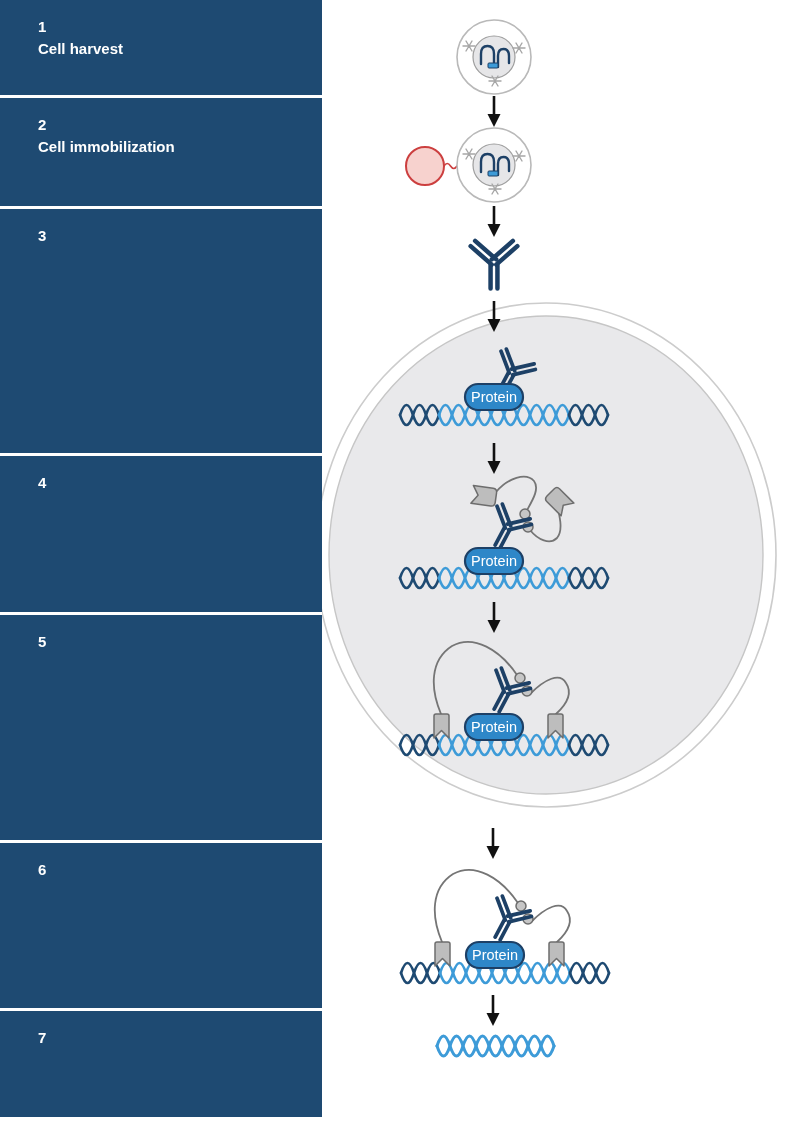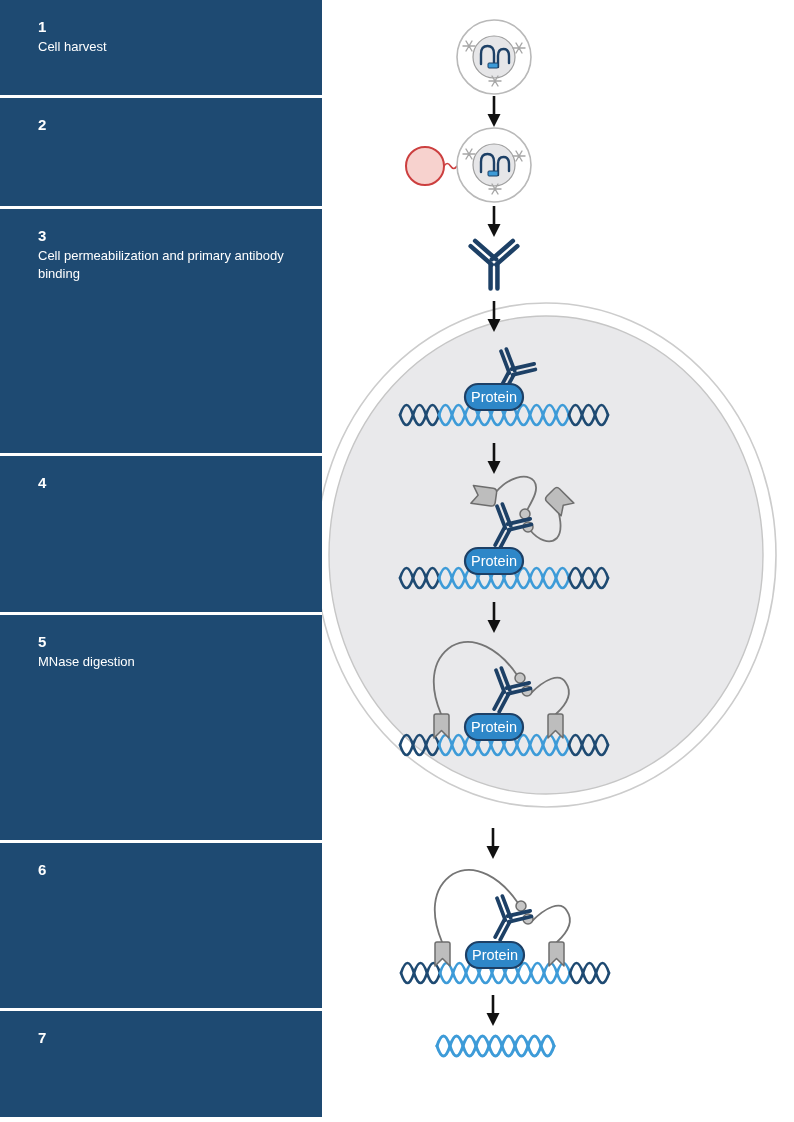--- a/index.html
+++ b/index.html
@@ -10,21 +10,21 @@
   svg{position:absolute;top:0;left:0;z-index:0;}
   .sidebar{
     position:absolute;top:0;left:0;width:322px;height:1117px;z-index:2;
     background:#1E4A72;display:flex;flex-direction:column;box-sizing:border-box;
   }
   .step{
     box-sizing:border-box;padding:16px 20px 0 38px;color:#FFFFFF;
   }
   .step + .step{border-top:3px solid #FFFFFF;}
   .step .num{font-weight:bold;font-size:15px;line-height:1.45;}
-  .step .label{font-size:13px;line-height:1.4;}
+  .step .label{font-size:15px;line-height:1.4;font-weight:bold;}
   
   .cellring{fill:#FFFFFF;stroke:#B9B9B9;stroke-width:1.6;}
   .nucleus{fill:#E6E6E8;stroke:#9D9D9D;stroke-width:1.2;}
   .sq{fill:none;stroke:#1D4066;stroke-width:2.4;stroke-linecap:round;}
   .sqblue{fill:#3D9BD8;stroke:#1D4066;stroke-width:1;}
   .star{fill:none;stroke:#A6A6A6;stroke-width:1.4;stroke-linecap:round;}
   .arrowline{stroke:#111111;stroke-width:2.6;}
   .arrowhead{fill:#111111;}
   .bead{fill:#F7D2CE;stroke:#CC3F3F;stroke-width:2;}
   .beadlink{fill:none;stroke:#CC3F3F;stroke-width:1.6;stroke-linecap:round;}
@@ -157,31 +157,30 @@
     </g>
   </svg>
 
   <aside class="sidebar">
     <div class="step" style="height:95px">
       <div class="num">1</div>
       <div class="label">Cell harvest</div>
     </div>
     <div class="step" style="height:111px">
       <div class="num">2</div>
+      <div class="label">Cell immobilization</div>
     </div>
     <div class="step" style="height:247px">
       <div class="num">3</div>
-      <div class="label">Cell permeabilization and primary antibody binding</div>
     </div>
     <div class="step" style="height:159px">
       <div class="num">4</div>
     </div>
     <div class="step" style="height:228px">
       <div class="num">5</div>
-      <div class="label">MNase digestion</div>
     </div>
     <div class="step" style="height:168px">
       <div class="num">6</div>
     </div>
     <div class="step" style="height:109px">
       <div class="num">7</div>
     </div>
   </aside>
 
 </div>

